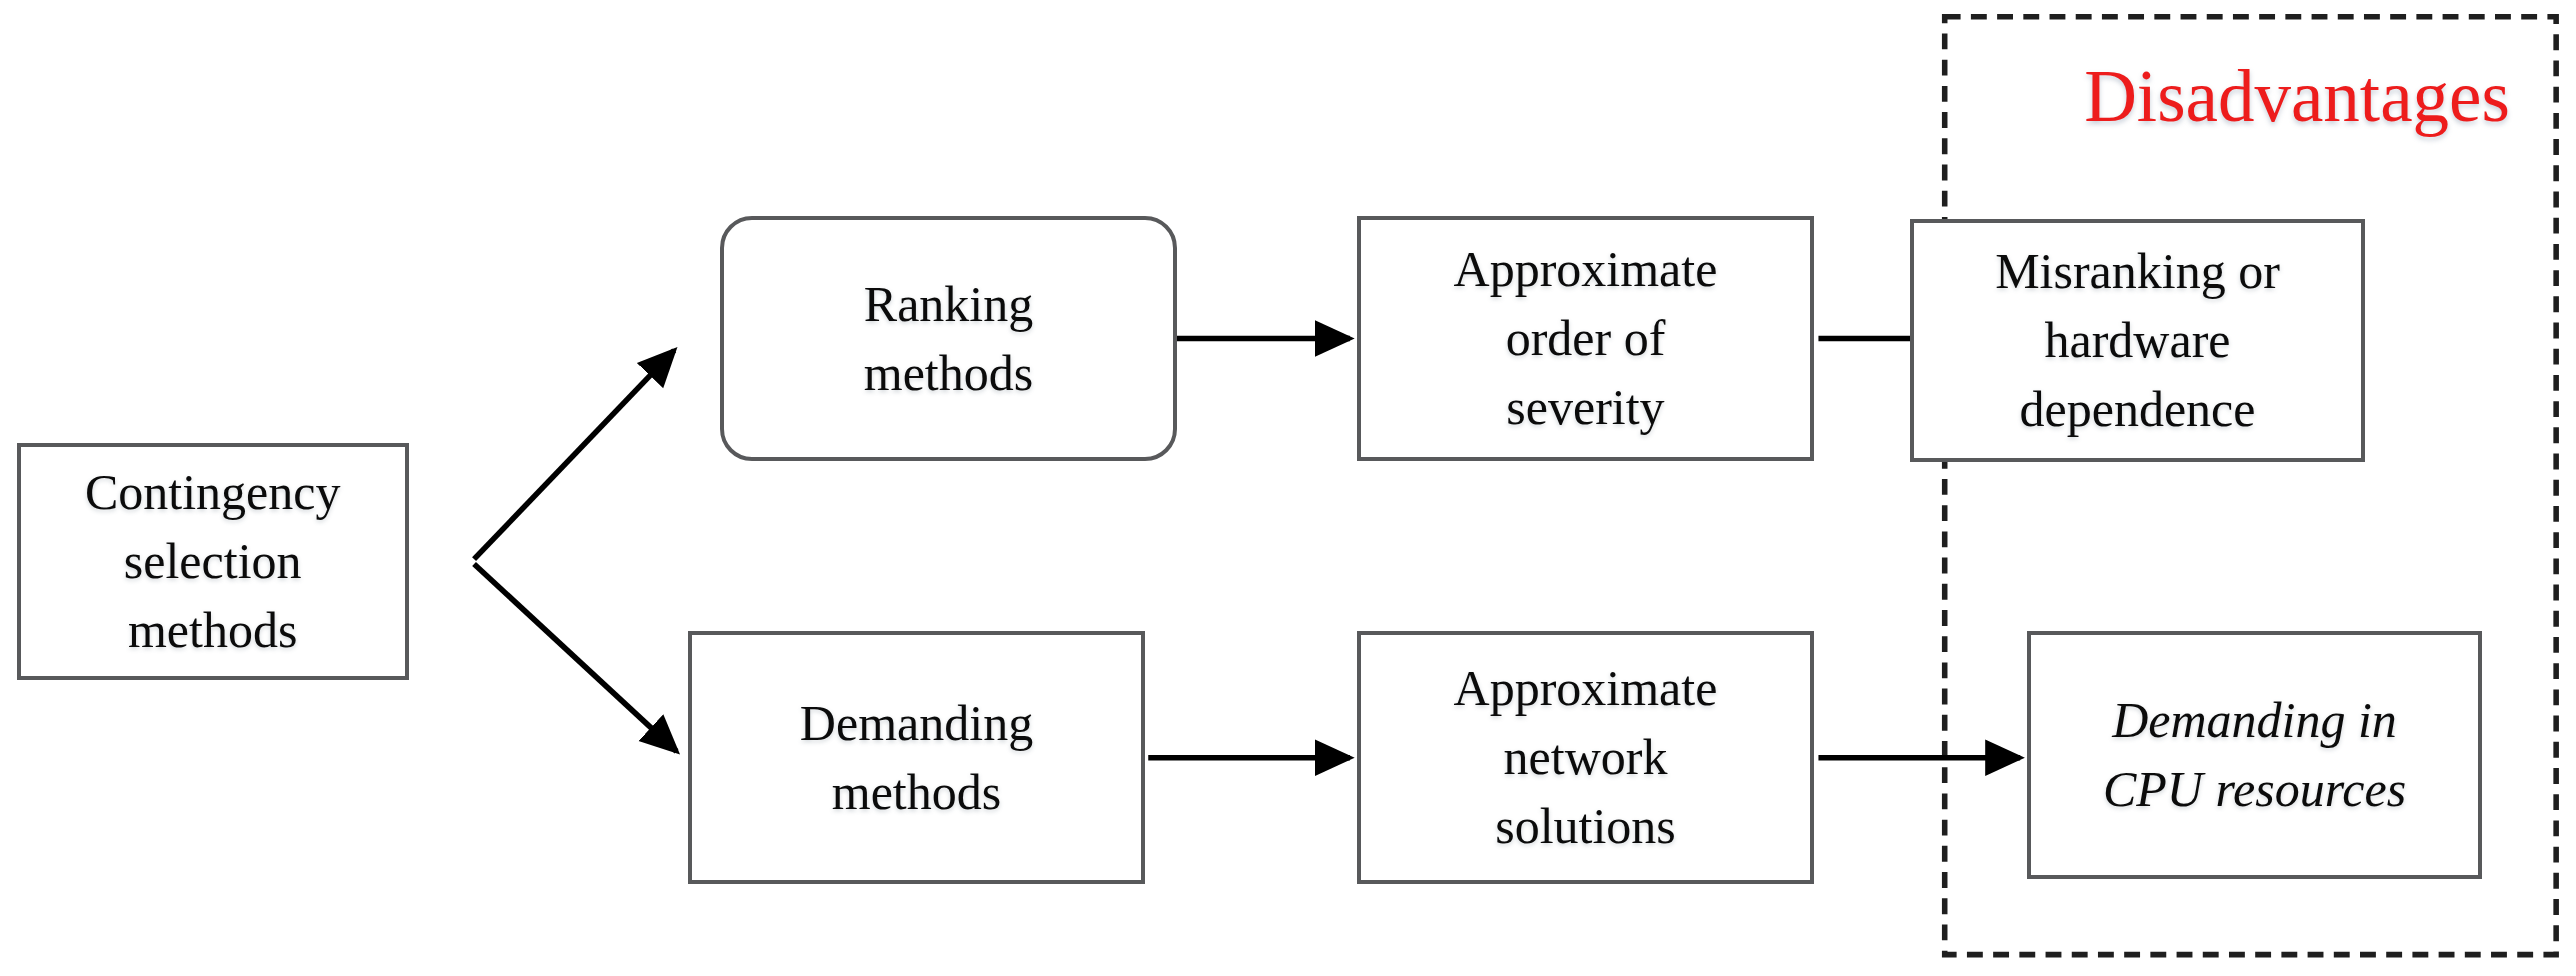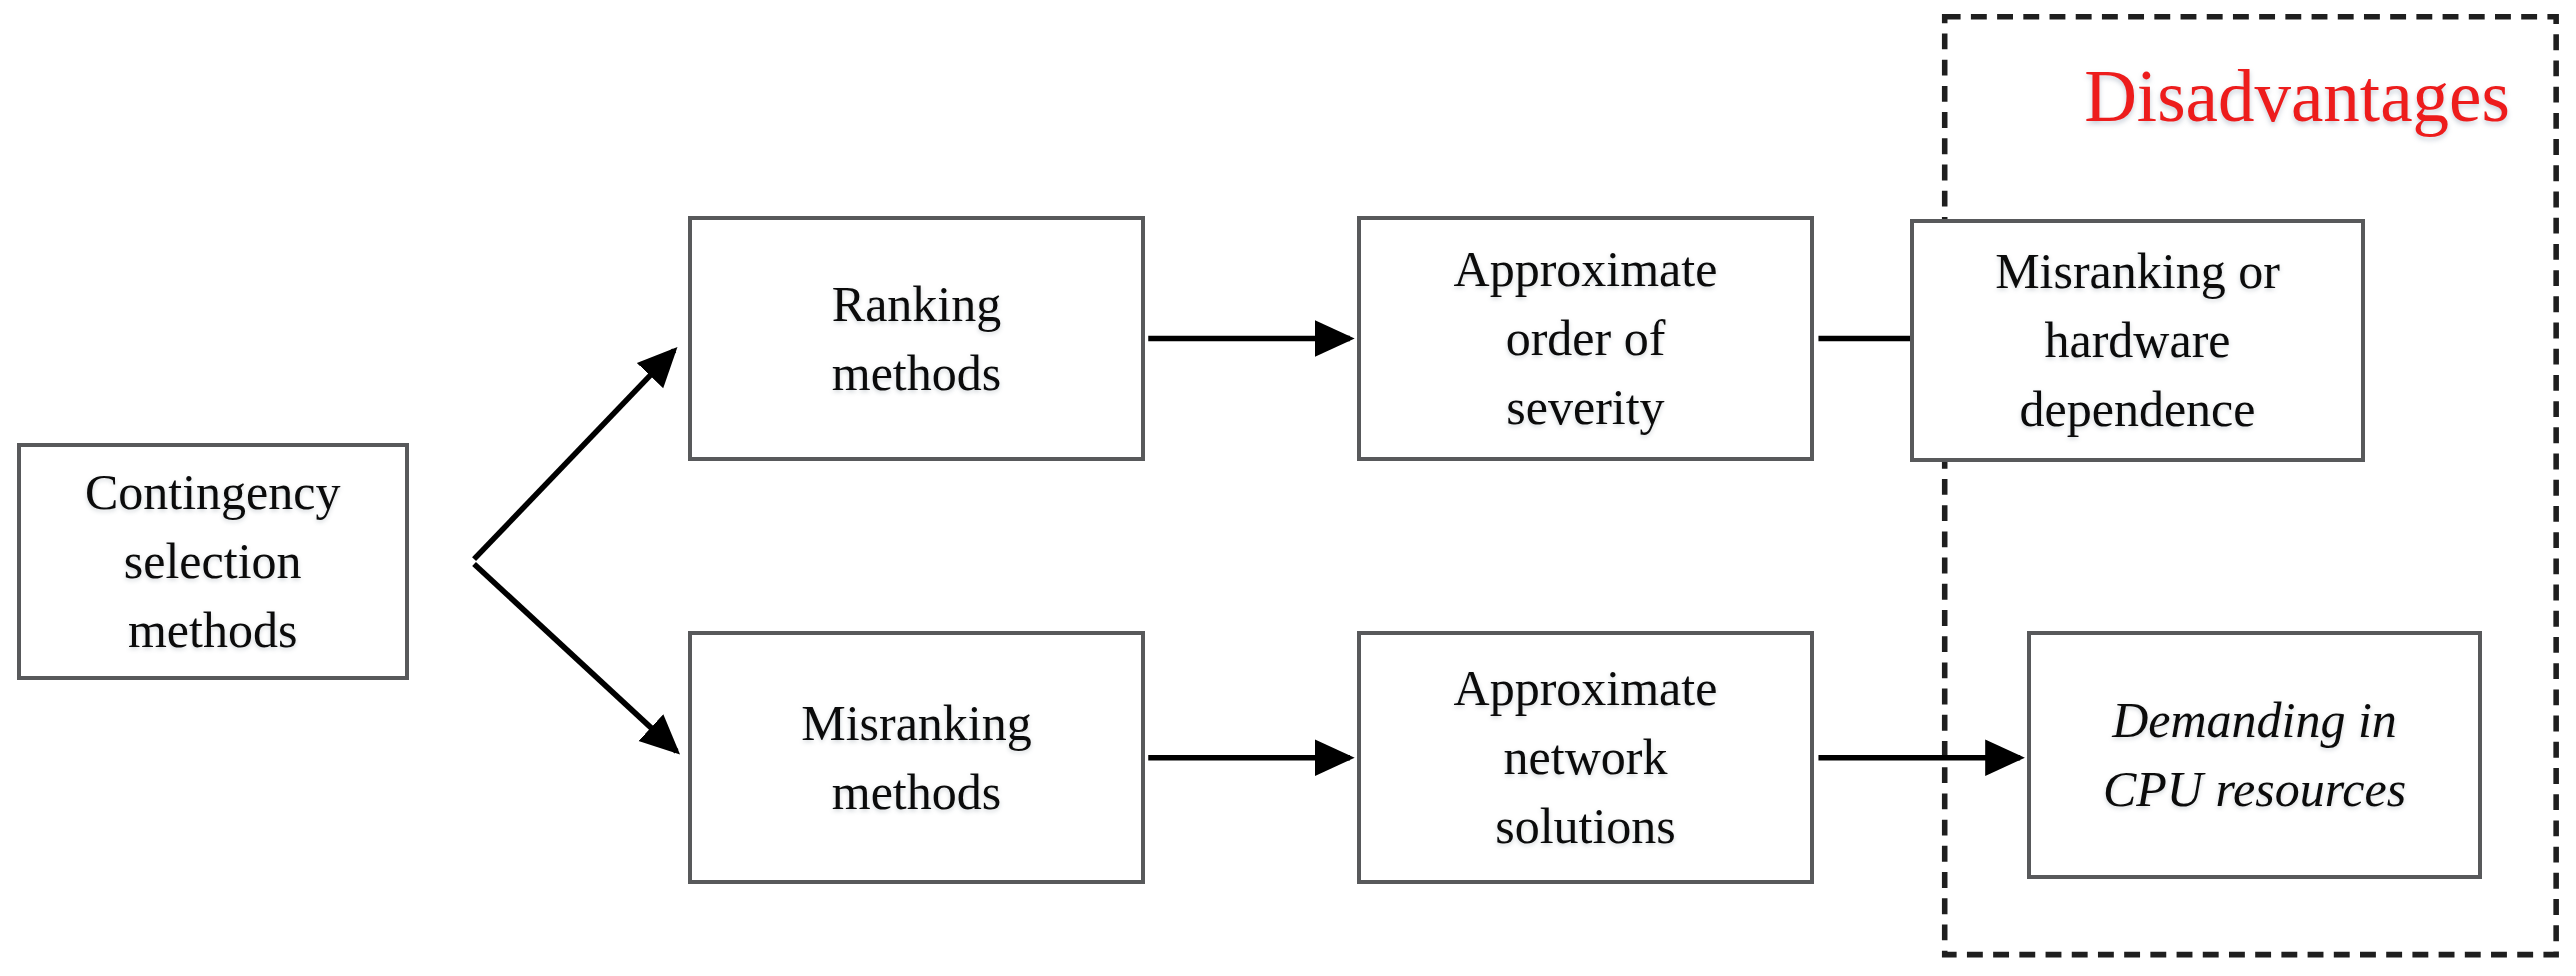--- a/index.html
+++ b/index.html
@@ -41,21 +41,21 @@
     align-items: center;
     justify-content: center;
     text-align: center;
     font-size: 50px;
     line-height: 1.38;
     white-space: pre-line;
     color: var(--text);
     text-shadow: 0 2.4px 4px rgba(100,115,130,0.30);
   }
   .node-contingency { left: 16.7px;  top: 443px; width: 392px; height: 237px; }
-  .node-ranking     { left: 688px; top: 216px; width: 457px; height: 245px; }
+  .node-ranking     { left: 720px; top: 216px; width: 457px; height: 245px; border-radius: 32px; }
   .node-severity    { left: 1357px; top: 216px; width: 457px; height: 245px; }
   .node-misranking  { left: 1910px; top: 219px; width: 455px; height: 243px; text-align: center; }
   .node-screening   { left: 688px; top: 631px; width: 457px; height: 253px; }
   .node-network     { left: 1357px; top: 631px; width: 457px; height: 253px; }
   .node-demanding   { left: 2027px; top: 631px; width: 455px; height: 248px; font-style: italic; }
   .disadvantages-title {
     position: absolute;
     left: 1989px;
     top: 57px;
     width: 616px;
@@ -98,21 +98,21 @@
 methods</div>
 
   <div class="node node-severity">Approximate
 order of
 severity</div>
 
   <div class="node node-misranking">Misranking or
 hardware
 dependence</div>
 
-  <div class="node node-screening">Misranking
+  <div class="node node-screening">Demanding
 methods</div>
 
   <div class="node node-network">Approximate
 network
 solutions</div>
 
   <div class="node node-demanding">Demanding in
 CPU resources</div>
 
 </div>

